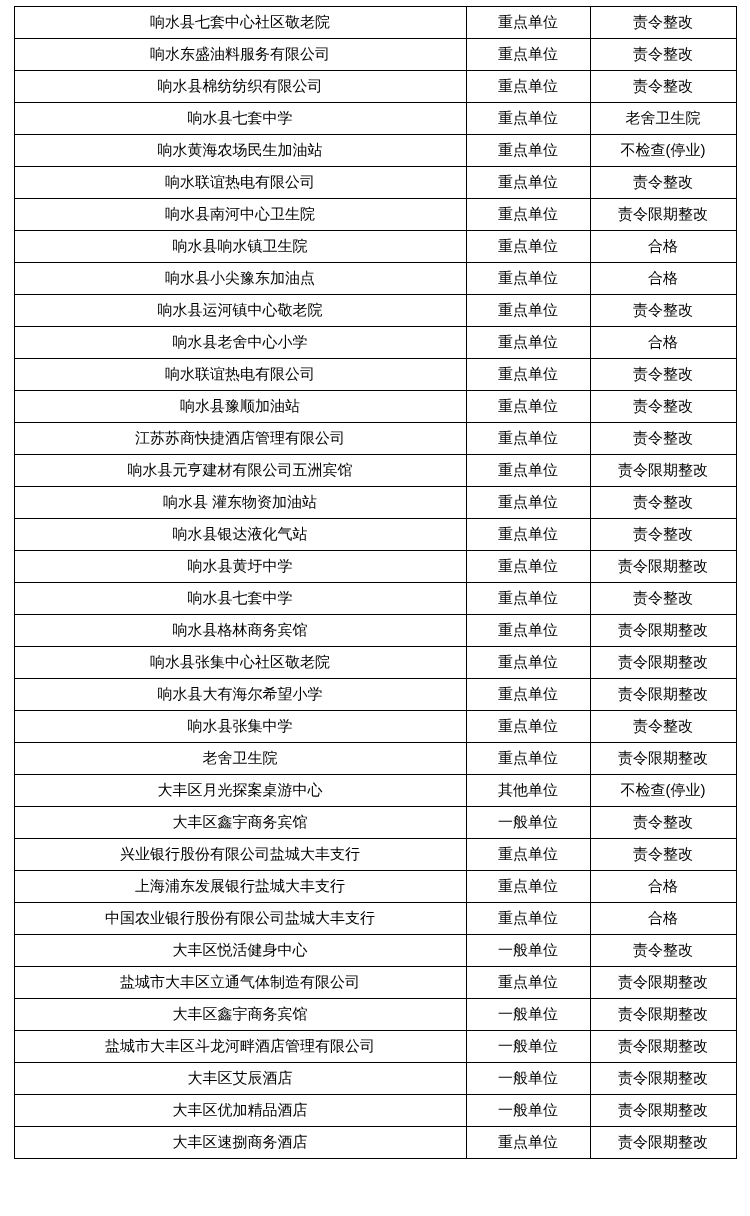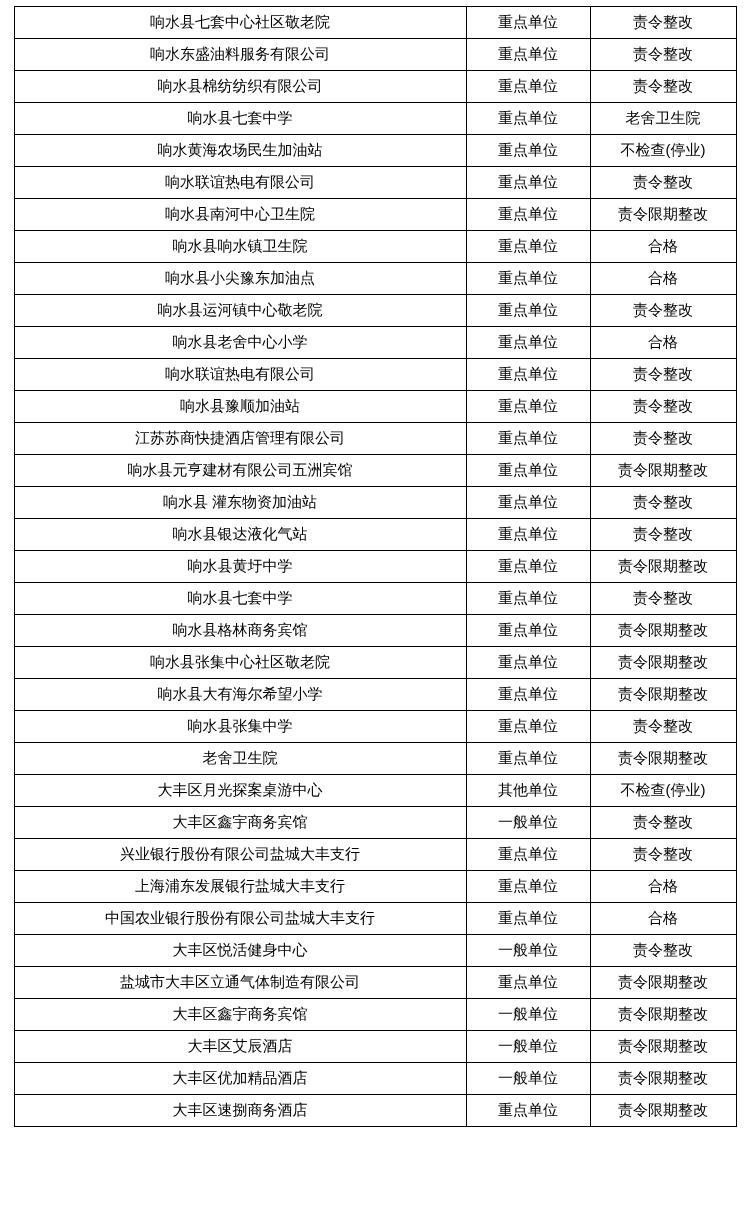--- a/index.html
+++ b/index.html
@@ -208,20 +208,25 @@
           <td class="name-cell">盐城市大丰区立通气体制造有限公司</td>
           <td class="type-cell">重点单位</td>
           <td class="result-cell">责令限期整改</td>
         </tr>
         <tr>
           <td class="name-cell">大丰区鑫宇商务宾馆</td>
           <td class="type-cell">一般单位</td>
           <td class="result-cell">责令限期整改</td>
         </tr>
         <tr>
+          <td class="name-cell">盐城市大丰区斗龙河畔酒店管理有限公司</td>
+          <td class="type-cell">一般单位</td>
+          <td class="result-cell">责令限期整改</td>
+        </tr>
+        <tr>
           <td class="name-cell">大丰区艾辰酒店</td>
           <td class="type-cell">一般单位</td>
           <td class="result-cell">责令限期整改</td>
         </tr>
         <tr>
           <td class="name-cell">大丰区优加精品酒店</td>
           <td class="type-cell">一般单位</td>
           <td class="result-cell">责令限期整改</td>
         </tr>
         <tr>

